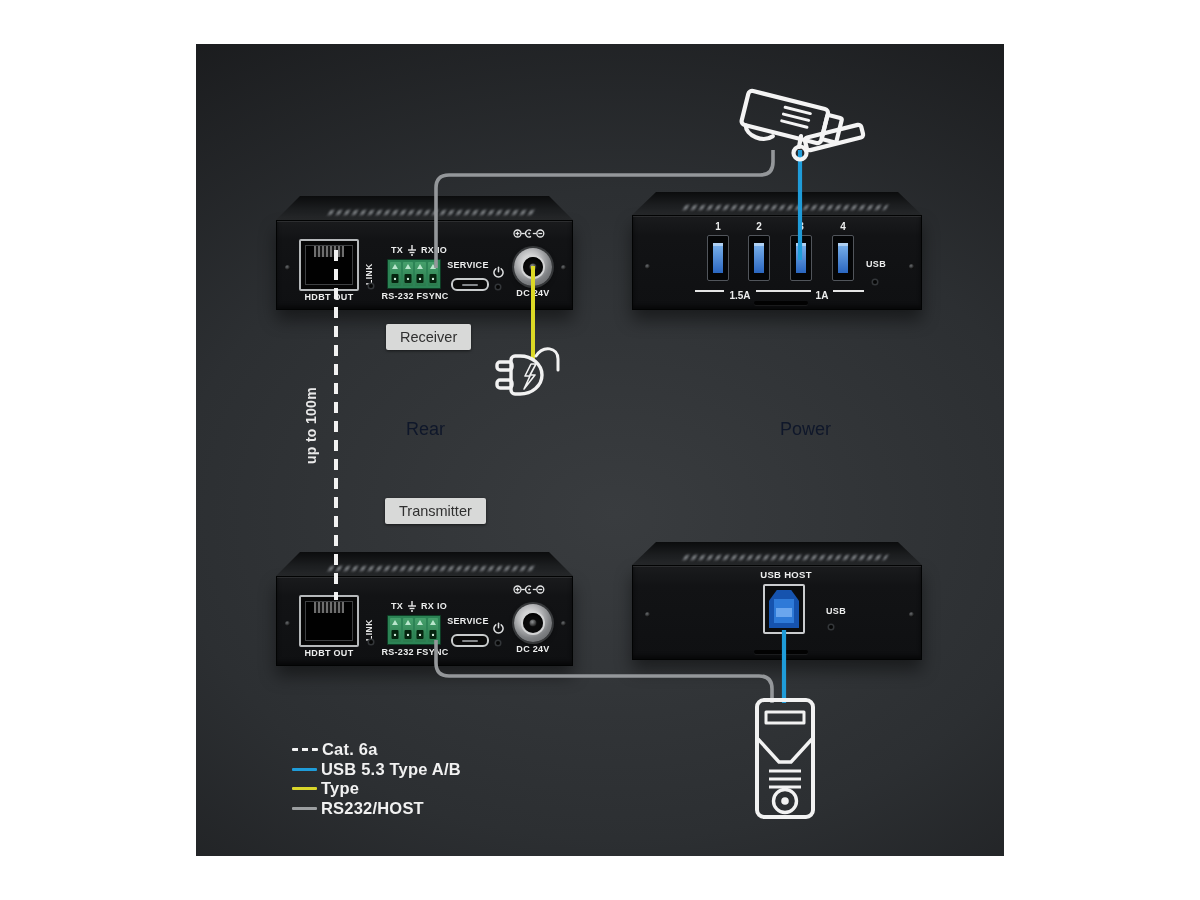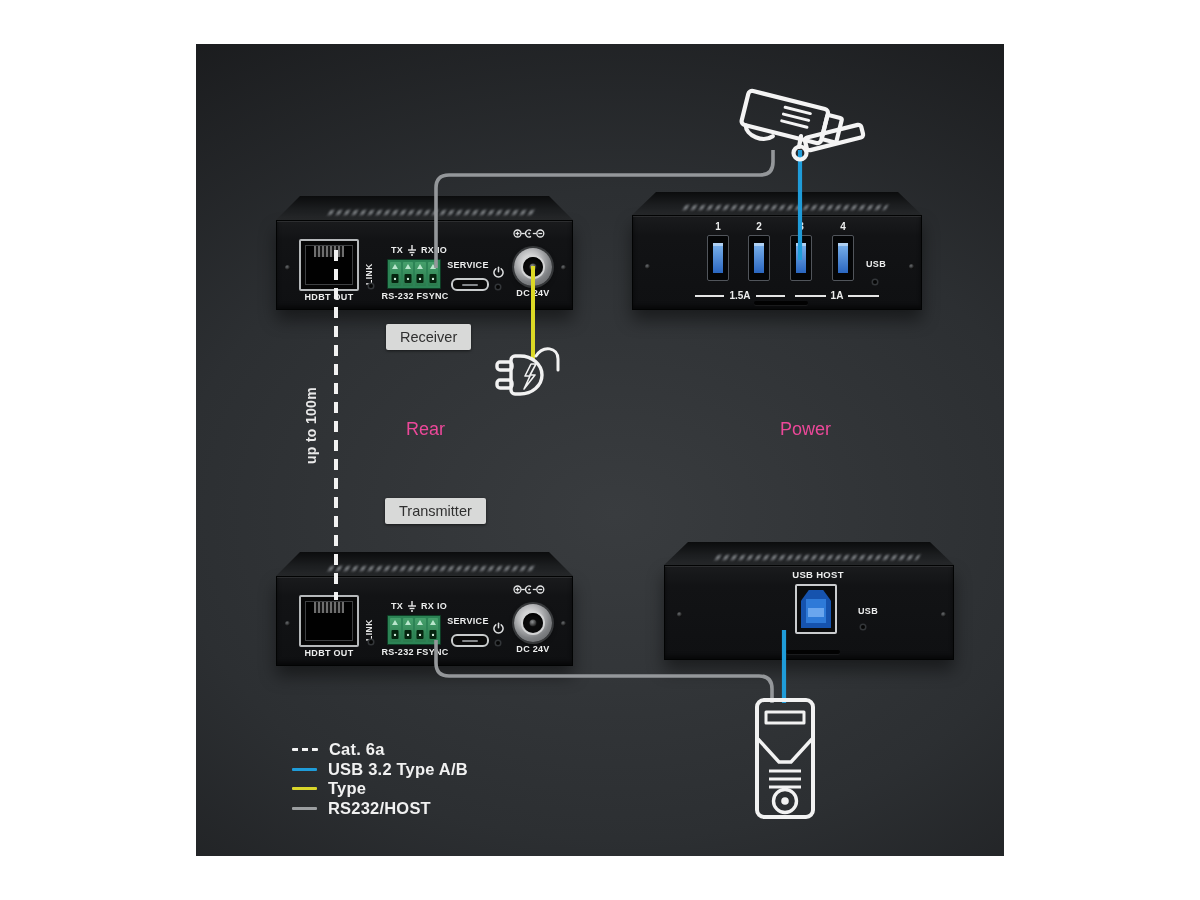--- a/index.html
+++ b/index.html
@@ -52,38 +52,38 @@
     background:radial-gradient(circle at 42% 36%, #f4f4f4, #babbbd 35%, #7f8184 62%, #57595b 100%);
     box-shadow:0 0 0 2px #36383a, 0 2px 5px rgba(0,0,0,.6);}
   .dcjack::before{content:"";position:absolute;inset:9px;border-radius:50%;background:#0a0a0b;
     box-shadow:0 0 0 2px #d2d3d4, inset 0 2px 3px #000;}
   .dcjack::after{content:"";position:absolute;left:50%;top:50%;transform:translate(-50%,-50%);
     width:7px;height:7px;border-radius:50%;background:radial-gradient(circle at 40% 35%, #909294, #1a1a1a 75%);}
   
   .usba{width:22px;height:46px;top:19px;border:1px solid #51555b;border-radius:2px;background:#040506;box-sizing:border-box;}
   .usba::after{content:"";position:absolute;left:50%;transform:translateX(-50%);top:7px;width:10px;height:30px;
     background:linear-gradient(180deg,#7db4ec,#2a66c0);box-shadow:inset 0 3px 0 rgba(255,255,255,.4);}
-  .bracket{top:74px;display:flex;align-items:center;gap:5px;}
+  .bracket{top:74px;display:flex;gap:5px;}
   .bracket .bline{flex:1;height:2px;background:#e4e4e4;}
   .vent{top:85px;width:54px;height:4px;background:#020202;border-radius:2px;box-shadow:0 1px 0 rgba(255,255,255,.06);}
   
   .usbb{left:130px;top:18px;width:42px;height:50px;border:2px solid #caccce;border-radius:2px;
     background:#0b0c0d;box-sizing:border-box;}
   .usbb .plug{position:absolute;left:4px;right:4px;top:4px;bottom:4px;background:#1653ae;
     clip-path:polygon(26% 0,74% 0,100% 28%,100% 100%,0 100%,0 28%);}
   .usbb .plug::before{content:"";position:absolute;left:5px;right:5px;top:9px;bottom:5px;background:#2e7ad8;}
   .usbb .plug::after{content:"";position:absolute;left:7px;right:7px;top:18px;height:9px;background:#6aa6ee;}
   
   .tagbox{z-index:5;background:#d8d9d8;color:#303030;font-size:14.5px;
     padding:5px 14px;border-radius:2px;box-shadow:0 1px 3px rgba(0,0,0,.55);}
-  .viewlabel{z-index:5;color:#ec4899;font-size:18px;}
+  .viewlabel{z-index:5;color:#0f172a;font-size:18px;}
   .overlay{left:0;top:0;z-index:4;pointer-events:none;}
   
   .legend{left:292px;top:740px;z-index:5;}
-  .lrow{display:flex;align-items:center;gap:11px;height:19.5px;}
+  .lrow{display:flex;align-items:center;gap:4px;height:19.5px;}
   .lrow .txt{color:#f1f1f1;font-size:16.5px;font-weight:bold;letter-spacing:.2px;}
   .sw{width:25px;height:3px;border-radius:1px;}
   .sw-cat{width:26px;background:repeating-linear-gradient(90deg,#f2f2f2 0 6px, transparent 6px 10px);}
   .sw-usb{background:#1f9cd9;}
   .sw-power{background:#d9d62a;}
   .sw-rs{background:#9b9ea0;}
 </style>
 </head>
 <body>
 
@@ -157,21 +157,21 @@
       <div class="abs lbl10" style="left:202px;width:16px;top:5px;">4</div>
       <div class="abs usba" style="left:74px;"></div>
       <div class="abs usba" style="left:115px;"></div>
       <div class="abs usba" style="left:157px;"></div>
       <div class="abs usba" style="left:199px;"></div>
       <div class="abs bracket" style="left:62px;width:90px;">
         <div class="bline"></div>
           <div class="lbl10">1.5A</div>
           <div class="bline"></div>
       </div>
-      <div class="abs bracket" style="left:162px;width:84px;">
+      <div class="abs bracket" style="left:147px;width:84px;">
         <div class="bline"></div>
           <div class="lbl10">1A</div>
           <div class="bline"></div>
       </div>
       <div class="abs lbl" style="left:226px;width:34px;top:44px;">USB</div>
       <div class="abs led" style="left:240px;top:64px;"></div>
       <div class="abs vent" style="left:121px;"></div>
       <div class="abs screw" style="left:12px;top:48px;"></div>
       <div class="abs screw" style="left:276px;top:48px;"></div>
     </div>
@@ -228,21 +228,21 @@
             <line x1="25.4" y1="6.5" x2="29.2" y2="6.5"></line>
           </g>
         </svg>
       <div class="abs dcjack"></div>
       <div class="abs lbl" style="left:228px;width:56px;top:68px;">DC 24V</div>
       <div class="abs screw" style="left:8px;top:44px;"></div>
       <div class="abs screw" style="left:284px;top:44px;"></div>
     </div>
   </div>
 
-  <div class="abs device" style="left:664px;top:542px;width:290px;height:84px;">
+  <div class="abs device" style="left:632px;top:542px;width:290px;height:84px;">
     <div class="abs topface" style="height:23px;"></div>
     <div class="abs face" style="top:23px;height:95px;">
       <div class="abs lbl" style="left:110px;width:86px;top:4px;font-size:9.5px;">USB HOST</div>
       <div class="abs usbb">
           <div class="plug"></div>
         </div>
       <div class="abs lbl" style="left:186px;width:34px;top:41px;">USB</div>
       <div class="abs led" style="left:196px;top:59px;"></div>
       <div class="abs vent" style="left:121px;top:84px;"></div>
       <div class="abs screw" style="left:12px;top:46px;"></div>
@@ -298,21 +298,21 @@
   <div class="abs viewlabel" style="left:780px;top:419px;">Power</div>
   <div class="abs vtext" style="left:303px;top:372px;height:92px;font-size:14px;letter-spacing:.3px;z-index:5;">up to 100m</div>
 
   <div class="abs legend">
     <div class="lrow">
       <div class="sw sw-cat"></div>
       <div class="txt">Cat. 6a</div>
     </div>
     <div class="lrow">
       <div class="sw sw-usb"></div>
-      <div class="txt">USB 3.2 Type A/B</div>
+      <div class="txt">USB 5.3 Type A/B</div>
     </div>
     <div class="lrow">
       <div class="sw sw-power"></div>
       <div class="txt">Type</div>
     </div>
     <div class="lrow">
       <div class="sw sw-rs"></div>
       <div class="txt">RS232/HOST</div>
     </div>
   </div>

